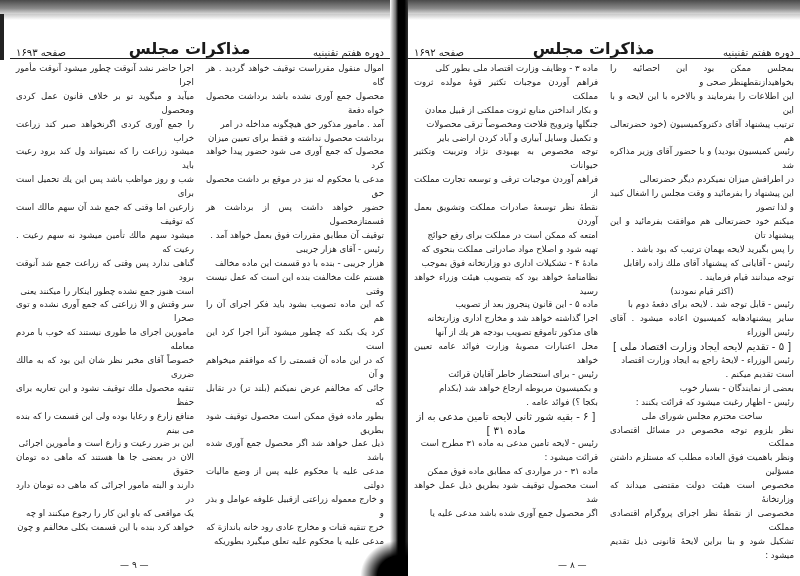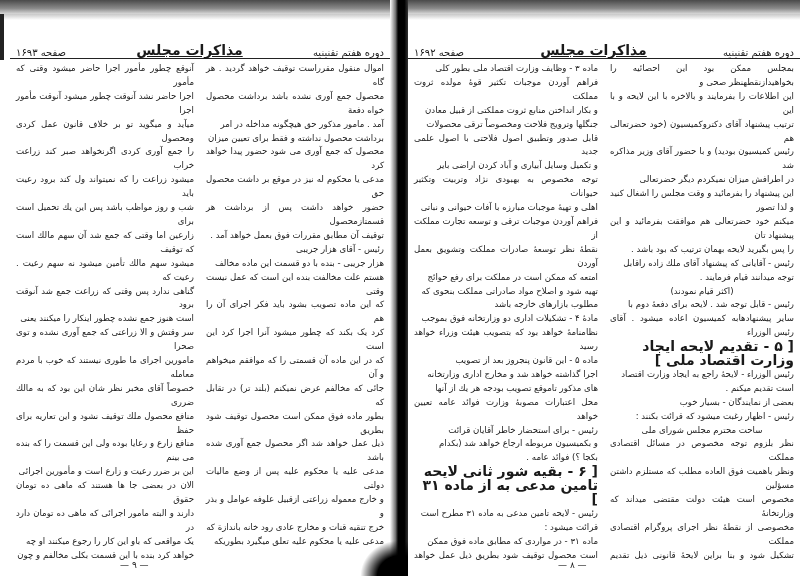--- a/index.html
+++ b/index.html
@@ -28,29 +28,29 @@
   .gutter-base {
     position:absolute; left:360px; top:540px; width:80px; height:36px;
     background:radial-gradient(ellipse at 50% 100%, #000 40%, rgba(0,0,0,0) 70%);
   }
   .header {
     position:absolute; top:18px; left:0; right:0; height:20px;
     display:flex; justify-content:space-between; align-items:flex-end;
     font-size:10px; direction:rtl; padding:0 6px;
     border-bottom:1.5px solid #222;
   }
-  .header .title { font-size:14px; font-weight:bold;text-decoration:underline; }
+  .header .title { font-size:16px; font-weight:bold; }
   .cols { position:absolute; top:42px; left:0; right:0; bottom:10px; display:flex; direction:rtl; }
   .col {
     flex:1; direction:rtl; text-align:justify; font-size:8.6px; line-height:13.9px;
     padding:0 6px; overflow:hidden;
   }
   .col p { margin:0; }
   .col .center { text-align:center; }
-  .col .bracket { text-align:right; font-weight:bold; font-size:14px; }
+  .col .bracket { text-align:center; font-weight:normal; font-size:10px; }
   .footer-num { position:absolute; bottom:6px; font-size:9px; direction:rtl; }
   .page-left .footer-num { left:110px; }
   .page-right .footer-num { left:150px; }
 </style>
 </head>
 <body>
 
 <div class="topbar"></div>
 <div class="topbar-shadow"></div>
 <div class="left-edge"></div>
@@ -79,34 +79,33 @@
         <p>که در این ماده آن قسمتی را که موافقم میخواهم و آن</p>
         <p>جائی که مخالفم عرض نمیکنم (بلند تر) در تقابل که</p>
         <p>بطور ماده فوق ممکن است محصول توقیف شود بطریق</p>
         <p>ذیل عمل خواهد شد اگر محصول جمع آوری شده باشد</p>
         <p>مدعی علیه یا محکوم علیه پس از وضع مالیات دولتی</p>
         <p>و خارج معموله زراعتی ازقبیل علوفه عوامل و بذر و</p>
         <p>خرج تنقیه قنات و مخارج عادی رود خانه باندازة که</p>
         <p>مدعی علیه یا محکوم علیه تعلق میگیرد بطوریکه</p>
       </div>
     <div class="col">
-        <p>آنوقع چطور مأمور اجرا حاضر میشود وقتی که مأمور</p>
         <p>اجرا حاضر نشد آنوقت چطور میشود آنوقت مأمور اجرا</p>
         <p>میآید و میگوید تو بر خلاف قانون عمل کردی ومحصول</p>
         <p>را جمع آوری کردی اگرنخواهد صبر کند زراعت خراب</p>
         <p>میشود زراعت را که نمیتواند ول کند برود رعیت باید</p>
         <p>شب و روز مواظب باشد پس این یك تحمیل است برای</p>
         <p>زارعین اما وقتی که جمع شد آن سهم مالك است که توقیف</p>
         <p>میشود سهم مالك تأمین میشود نه سهم رعیت . رعیت که</p>
         <p>گناهی ندارد پس وقتی که زراعت جمع شد آنوقت برود</p>
         <p>است هنوز جمع نشده چطور اینکار را میکنند یعنی</p>
         <p>سر وقتش و الا زراعتی که جمع آوری نشده و توی صحرا</p>
         <p>مامورین اجرای ما طوری نیستند که خوب با مردم معامله</p>
         <p>خصوصاً آقای مخبر نظر شان این بود که به مالك ضرری</p>
-        <p>منافع محصول ملك توقیف نشود و این تعاریه برای حفظ</p>
+        <p>تنقیه محصول ملك توقیف نشود و این تعاریه برای حفظ</p>
         <p>منافع زارع و رعایا بوده ولی این قسمت را که بنده می بینم</p>
         <p>این بر ضرر رعیت و زارع است و مأمورین اجرائی</p>
         <p>الان در بعضی جا ها هستند که ماهی ده تومان حقوق</p>
         <p>دارند و البته مامور اجرائی که ماهی ده تومان دارد در</p>
         <p>یک مواقعی که باو این کار را رجوع میکنند او چه</p>
         <p>خواهد کرد بنده با این قسمت بکلی مخالفم و چون</p>
       </div>
   </div>
   <div class="footer-num">— ۹ —</div>
 </div>
@@ -145,29 +144,26 @@
         <p>ونظر باهمیت فوق العاده مطلب که مستلزم داشتن مسؤلین</p>
         <p>مخصوص است هیئت دولت مقتضی میداند که وزارتخانهٔ</p>
         <p>مخصوصی از نقطهٔ نظر اجرای پروگرام اقتصادی مملکت</p>
         <p>تشکیل شود و بنا براین لایحهٔ قانونی ذیل تقدیم میشود :</p>
       </div>
     <div class="col">
         <p>ماده ۳ - وظایف وزارت اقتصاد ملی بطور کلی</p>
         <p>فراهم آوردن موجبات تکثیر قوهٔ مولده ثروت مملکت</p>
         <p>و بکار انداختن منابع ثروت مملکتی از قبیل معادن</p>
         <p>جنگلها وترویج فلاحت ومخصوصاً ترقی محصولات</p>
-        <p>قابل صدور وتطبیق اصول فلاحتی با اصول علمی جدید</p>
         <p>و تکمیل وسایل آبیاری و آباد کردن اراضی بایر</p>
         <p>توجه مخصوص به بهبودی نژاد وتربیت وتکثیر حیوانات</p>
-        <p>اهلی و تهیهٔ موجبات مبارزه با آفات حیوانی و نباتی</p>
         <p>فراهم آوردن موجبات ترقی و توسعه تجارت مملکت از</p>
         <p>نقطهٔ نظر توسعهٔ صادرات مملکت وتشویق بعمل آوردن</p>
         <p>امتعه که ممکن است در مملکت برای رفع حوائج</p>
         <p>تهیه شود و اصلاح مواد صادراتی مملکت بنحوی که</p>
-        <p>مطلوب بازارهای خارجه باشد</p>
         <p>مادهٔ ۴ - تشکیلات اداری دو وزارتخانه فوق بموجب</p>
         <p>نظامنامهٔ خواهد بود که بتصویب هیئت وزراء خواهد رسید</p>
         <p>ماده ۵ - این قانون پنجروز بعد از تصویب</p>
         <p>اجرا گذاشته خواهد شد و مخارج اداری وزارتخانه</p>
         <p>های مذکور تاموقع تصویب بودجه هر یك از آنها</p>
         <p>محل اعتبارات مصوبهٔ وزارت فوائد عامه تعیین خواهد</p>
         <p>رئیس - برای استحضار خاطر آقایان قرائت</p>
         <p>و بکمیسیون مربوطه ارجاع خواهد شد (بكدام</p>
         <p>بکجا ؟) فوائد عامه .</p>
         <p class="bracket">[ ۶ - بقیه شور ثانی لایحه تامین مدعی به از ماده ۳۱ ]</p>

